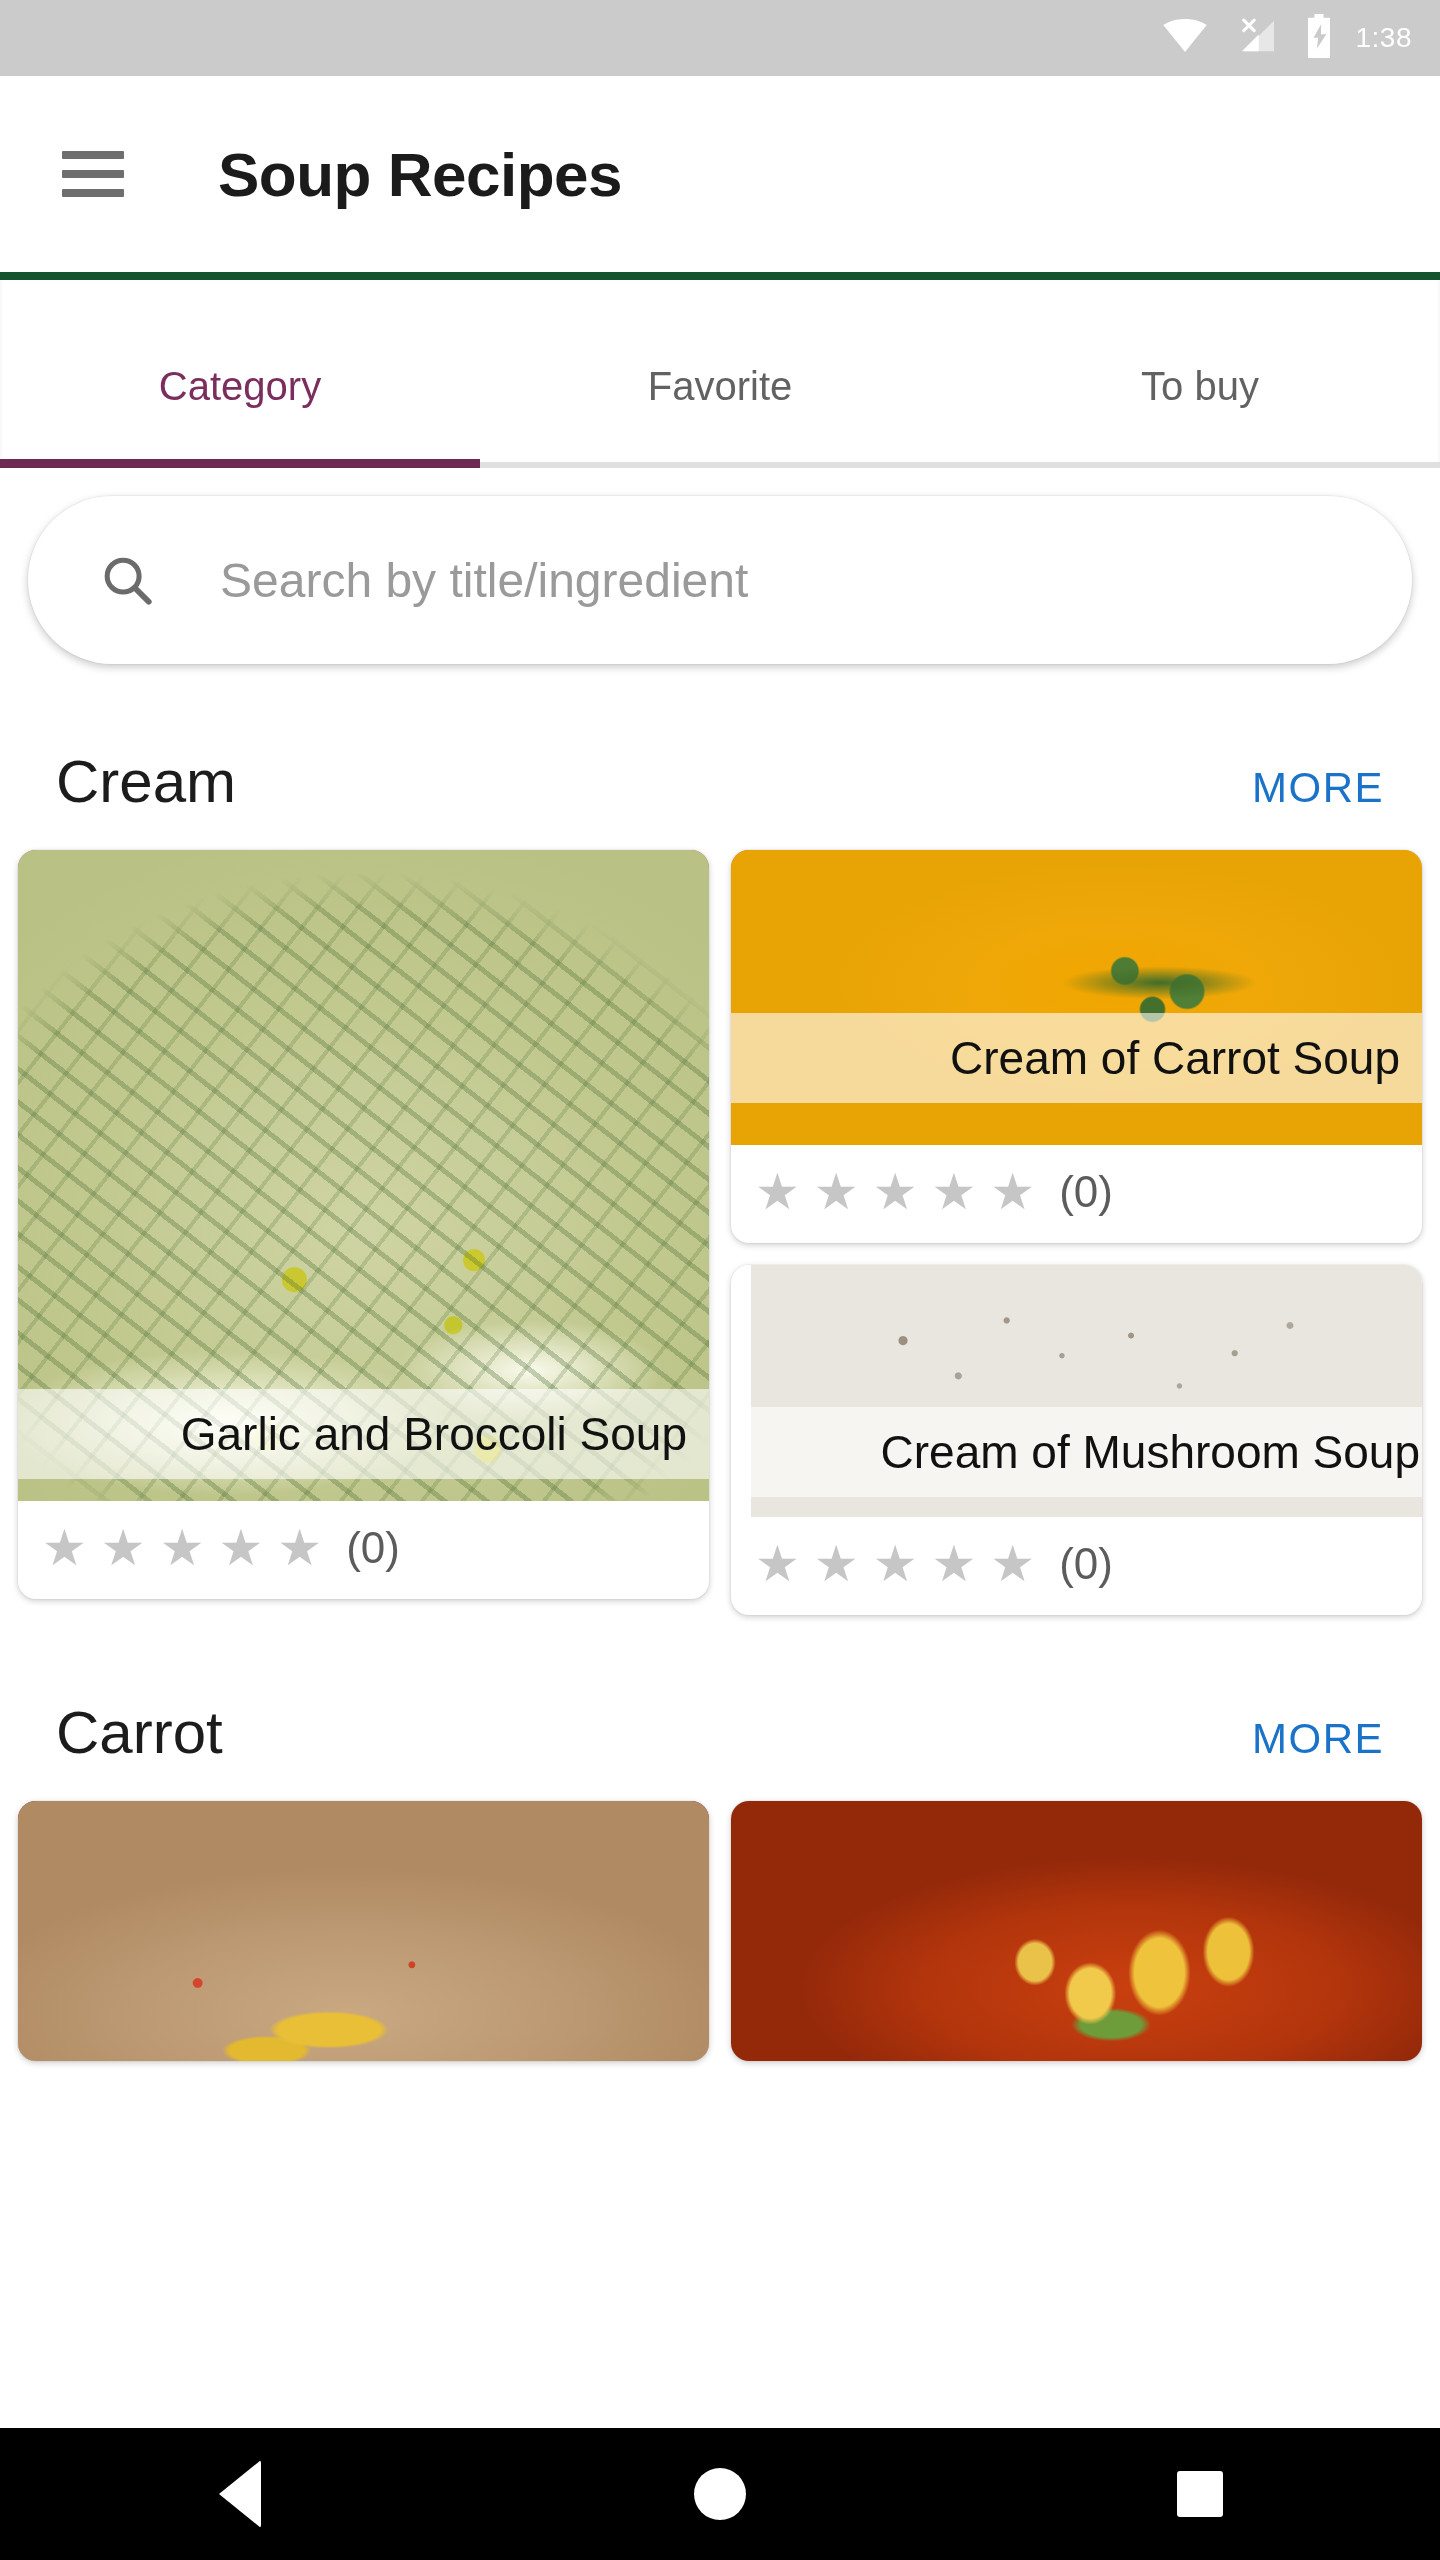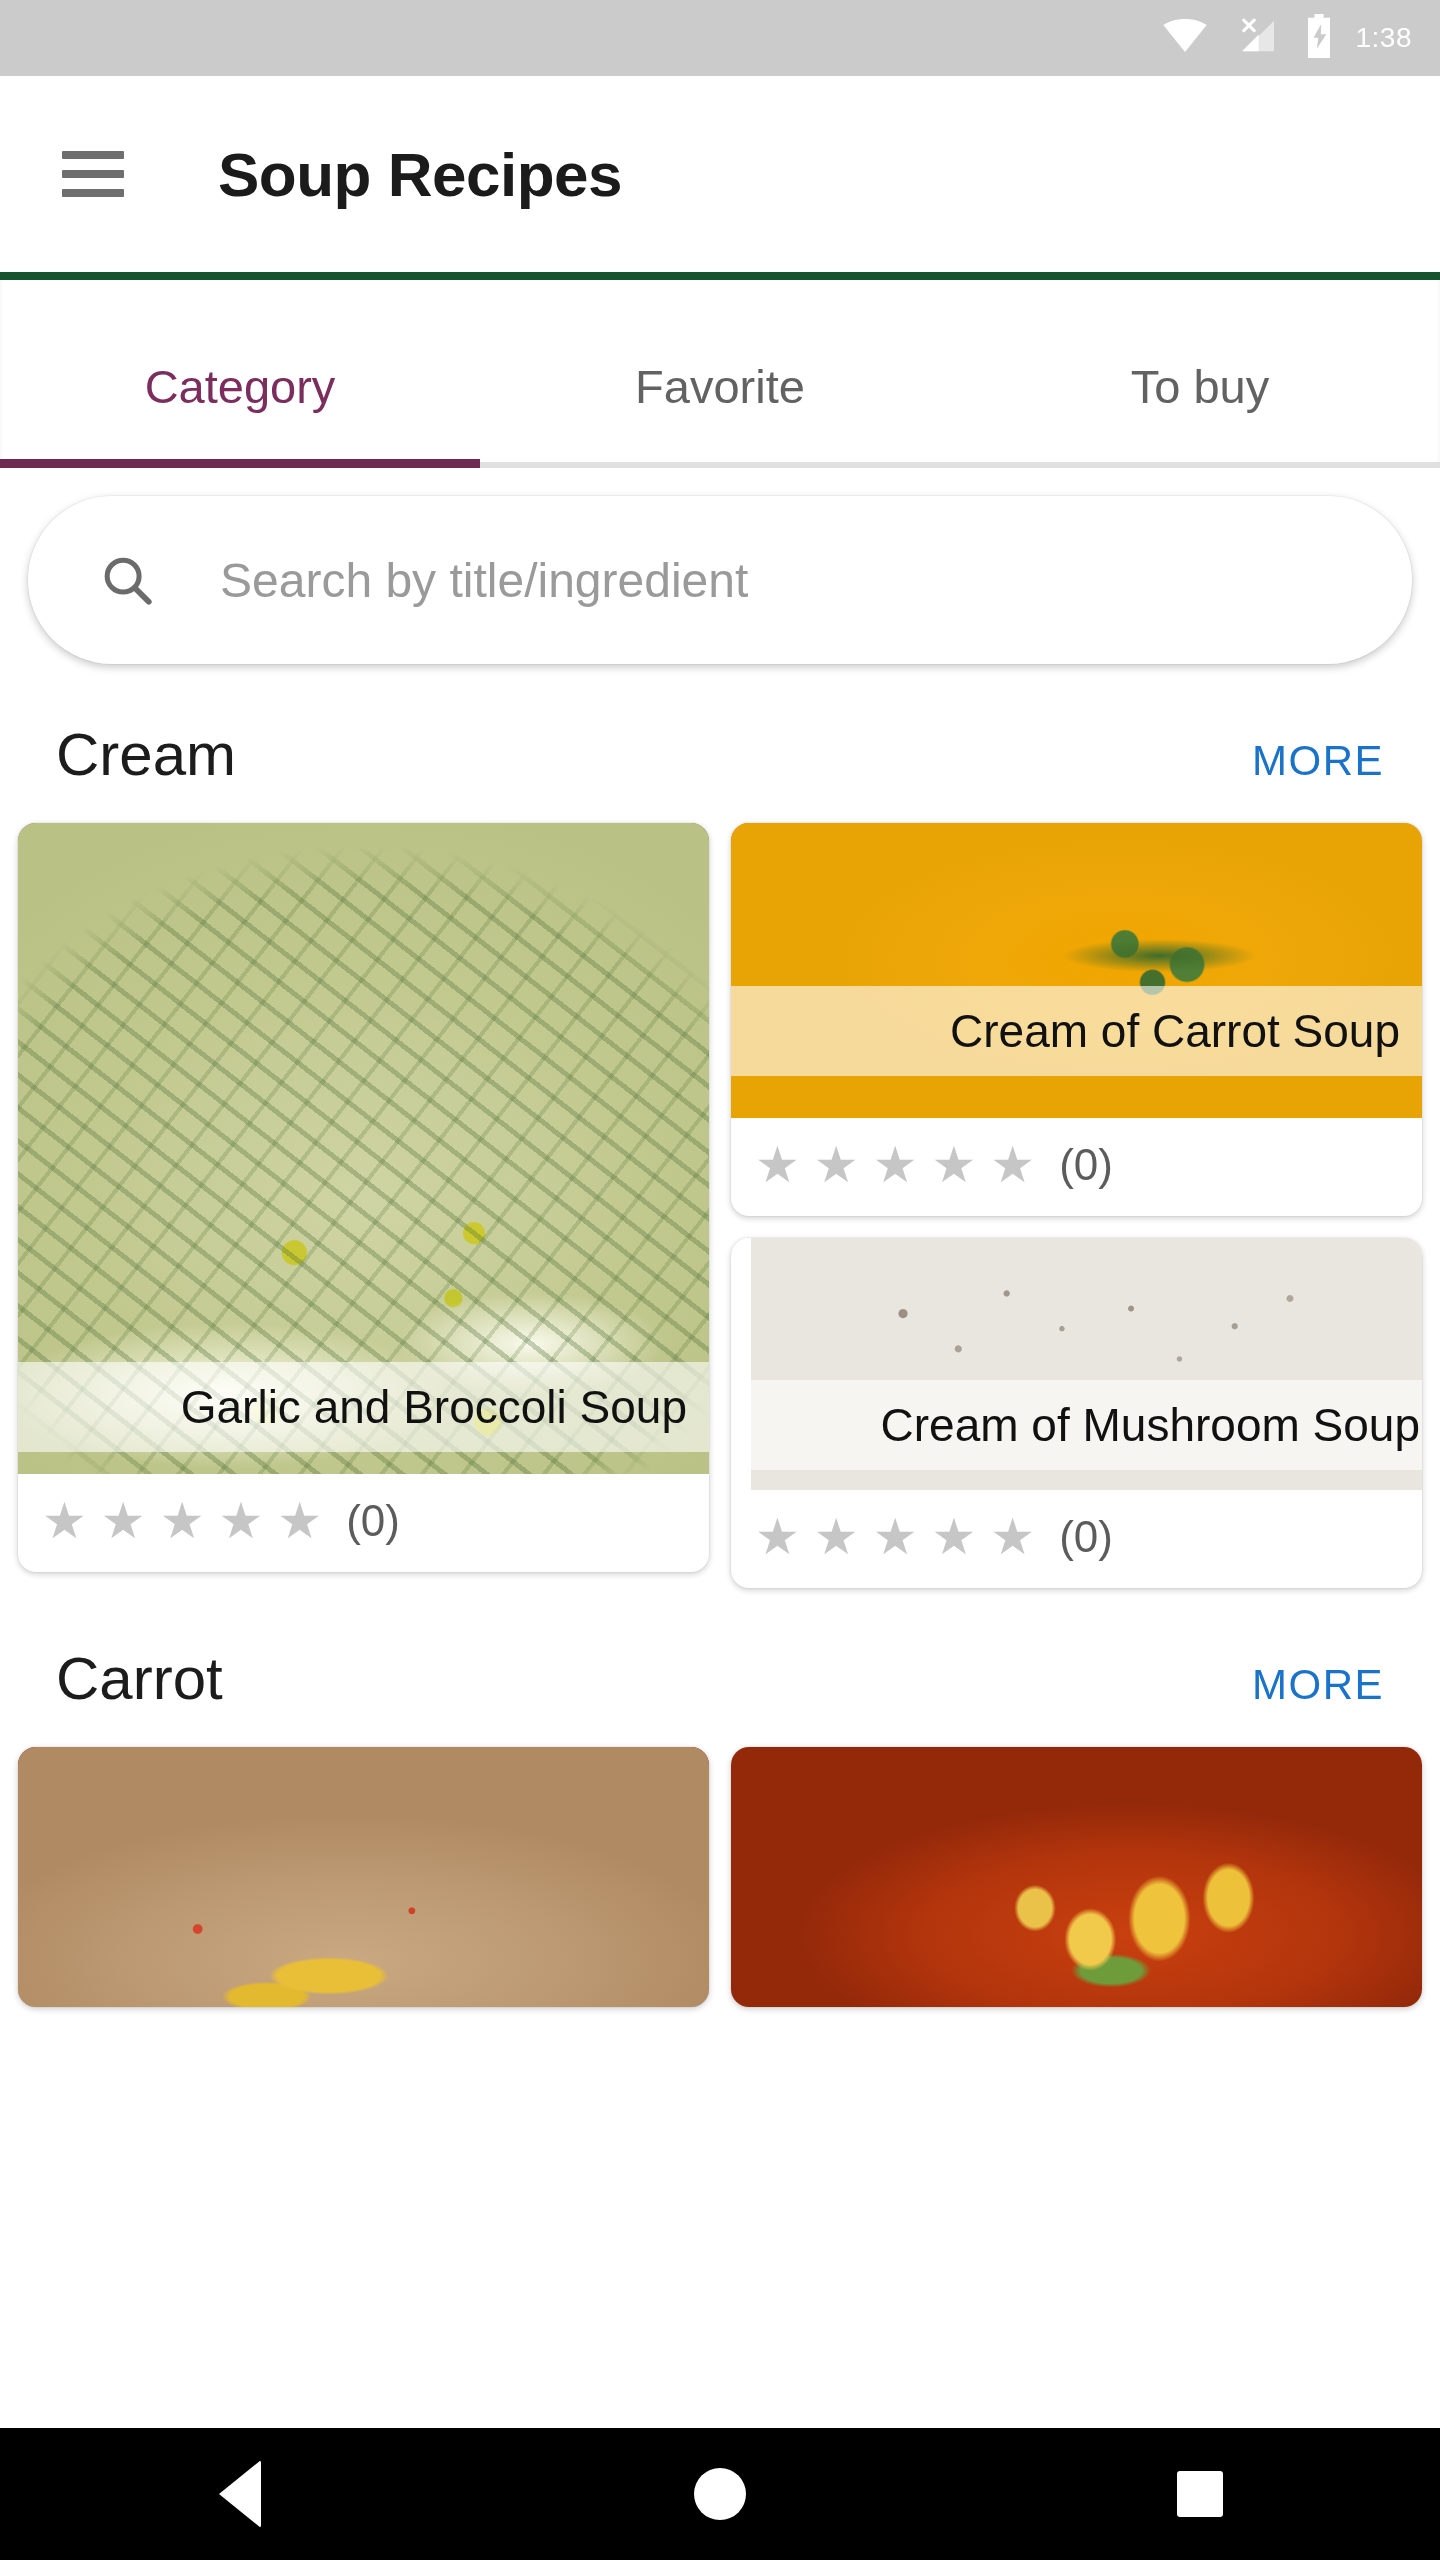--- a/index.html
+++ b/index.html
@@ -30,21 +30,21 @@
   .hamburger span{ display:block; height:8px; background:#6e6e6e; border-radius:1px; }
   .appbar-title{ margin-left:94px; font-size:62px; font-weight:bold; color:#1b1b1b; letter-spacing:-0.5px; }
 
   
   .tabs{
     position:relative; height:188px; background:#ffffff;
     display:flex; align-items:center;
     box-shadow:0 -3px 6px -3px rgba(0,0,0,0.22) inset;
   }
   .tab{
-    flex:1; text-align:right; font-size:47px; color:#626262;
+    flex:1; text-align:right; font-size:40px; color:#626262;
     position:relative; height:100%; display:flex; align-items:center; justify-content:center;
     cursor:pointer;
     margin-top:24px;
   }
   .tab.active{ color:#7b2d5e; }
   .tabs-underline{ position:absolute; left:0; bottom:0; width:100%; height:6px; background:#e0e0e0; }
   .tab-indicator{ position:absolute; left:0; bottom:0; width:33.333%; height:9px; background:#6e2a53; }
 
   
   .content{ position:relative; background:#ffffff; height:1988px; overflow:hidden; }
@@ -61,20 +61,21 @@
     border:none; outline:none; background:transparent;
     font-size:48px; color:#9a9a9a; width:100%;
     font-family:"Liberation Sans", sans-serif;
   }
   .search-input::placeholder{ color:#9a9a9a; opacity:1; }
 
   
   .section-head{
     display:flex; align-items:baseline; justify-content:space-between;
     padding:56px 56px 34px 56px;
+    margin-top:27px;
   }
   .section-title{ font-size:60px; color:#1c1c1c; }
   .section-more{ font-size:42px; color:#1a73c8; letter-spacing:1.5px; cursor:pointer; }
 
   
   .grid{ display:flex; gap:22px; padding:0 18px; }
   .col{ display:flex; flex-direction:column; gap:22px; }
   .col-left{ width:700px; }
   .col-right{ width:700px; }
 

